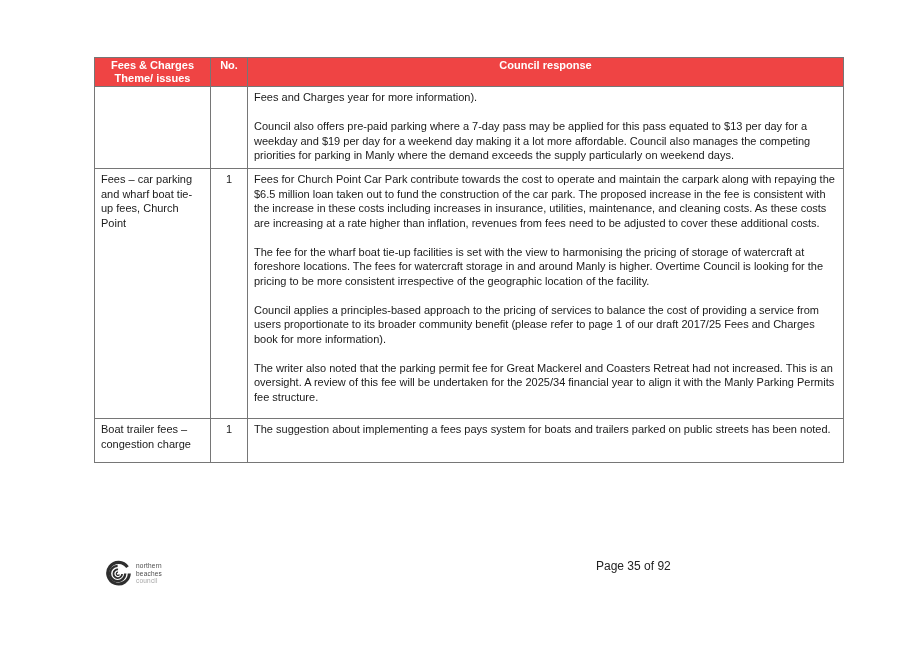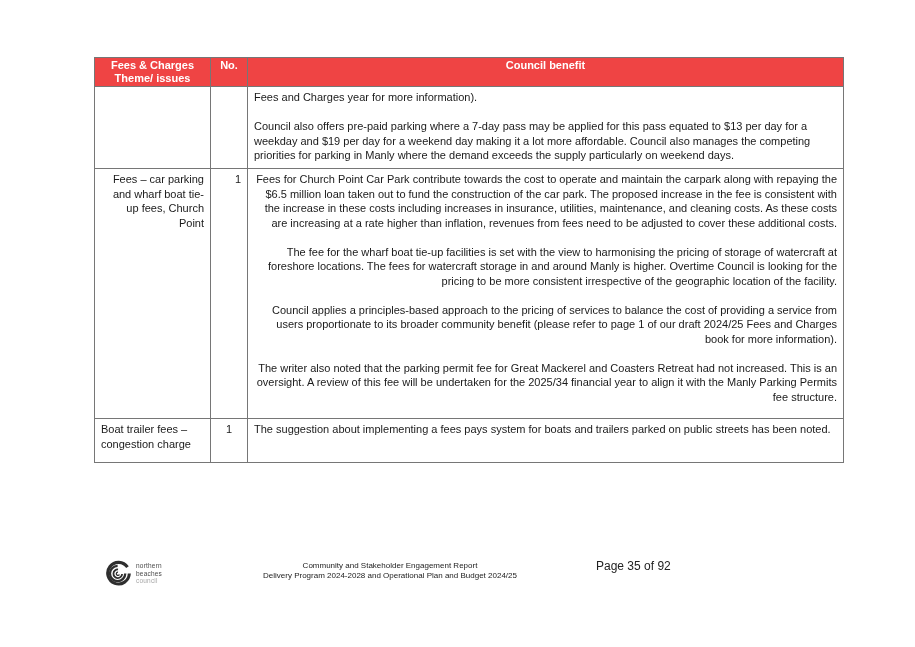--- a/index.html
+++ b/index.html
@@ -36,21 +36,21 @@
   table.doc-table thead th {
     background: #ef4444;
     color: #ffffff;
     font-weight: bold;
     text-align: center;
     padding: 1px 6px;
     line-height: 13px;
     height: 28px;
   }
   tr.h-r1 > td { height: 82px; }
-  tr.h-r2 > td { height: 250px; text-align: right; }
+  tr.h-r2 > td { height: 250px; }
   tr.h-r3 > td { height: 44px; }
   td.no-cell { text-align: center; }
   .response-cell p { margin: 0 0 14.5px 0; }
   .response-cell p:last-child { margin-bottom: 0; }
 
   
   .footer-logo {
     position: absolute;
     left: 105px; top: 560px;
     display: flex;
@@ -90,39 +90,39 @@
   <table class="doc-table">
     <colgroup>
       <col style="width:116px">
       <col style="width:37px">
       <col style="width:596px">
     </colgroup>
     <thead>
       <tr>
         <th>Fees &amp; Charges Theme/ issues</th>
         <th>No.</th>
-        <th>Council benefit</th>
+        <th>Council response</th>
       </tr>
     </thead>
     <tbody>
       <tr class="h-r1">
         <td class="theme-cell"></td>
         <td class="no-cell"></td>
         <td class="response-cell">
           <p>Fees and Charges year for more information).</p>
           <p>Council also offers pre-paid parking where a 7-day pass may be applied for this pass equated to $13 per day for a weekday and $19 per day for a weekend day making it a lot more affordable. Council also manages the competing priorities for parking in Manly where the demand exceeds the supply particularly on weekend days.</p>
         </td>
       </tr>
       <tr class="h-r2">
         <td class="theme-cell">Fees – car parking and wharf boat tie-up fees, Church Point</td>
         <td class="no-cell">1</td>
         <td class="response-cell">
           <p>Fees for Church Point Car Park contribute towards the cost to operate and maintain the carpark along with repaying the $6.5 million loan taken out to fund the construction of the car park. The proposed increase in the fee is consistent with the increase in these costs including increases in insurance, utilities, maintenance, and cleaning costs. As these costs are increasing at a rate higher than inflation, revenues from fees need to be adjusted to cover these additional costs.</p>
           <p>The fee for the wharf boat tie-up facilities is set with the view to harmonising the pricing of storage of watercraft at foreshore locations. The fees for watercraft storage in and around Manly is higher. Overtime Council is looking for the pricing to be more consistent irrespective of the geographic location of the facility.</p>
-          <p>Council applies a principles-based approach to the pricing of services to balance the cost of providing a service from users proportionate to its broader community benefit (please refer to page 1 of our draft 2024/25 Fees and Charges book for more information).</p>
+          <p>Council applies a principles-based approach to the pricing of services to balance the cost of providing a service from users proportionate to its broader community benefit (please refer to page 1 of our draft 2017/25 Fees and Charges book for more information).</p>
           <p>The writer also noted that the parking permit fee for Great Mackerel and Coasters Retreat had not increased. This is an oversight. A review of this fee will be undertaken for the 2025/34 financial year to align it with the Manly Parking Permits fee structure.</p>
         </td>
       </tr>
       <tr class="h-r3">
         <td class="theme-cell">Boat trailer fees – congestion charge</td>
         <td class="no-cell">1</td>
         <td class="response-cell">
           <p>The suggestion about implementing a fees pays system for boats and trailers parked on public streets has been noted.</p>
         </td>
       </tr>
@@ -138,20 +138,16 @@
         <path d="M14.5 13.5 A1.8 1.8 0 1 0 16 16" stroke-width="1.4"></path>
       </g>
     </svg>
     <div class="logo-text">
       <div>northern</div>
       <div>beaches</div>
       <div class="muted">council</div>
     </div>
   </div>
 
-  <div class="footer-center">
-    <div>Community and Stakeholder Engagement Report</div>
-    <div>Delivery Program 2024-2028 and Operational Plan and Budget 2024/25</div>
-  </div>
 
   <div class="footer-page">Page 35 of 92</div>
 
 </div>
 
 </body></html>

